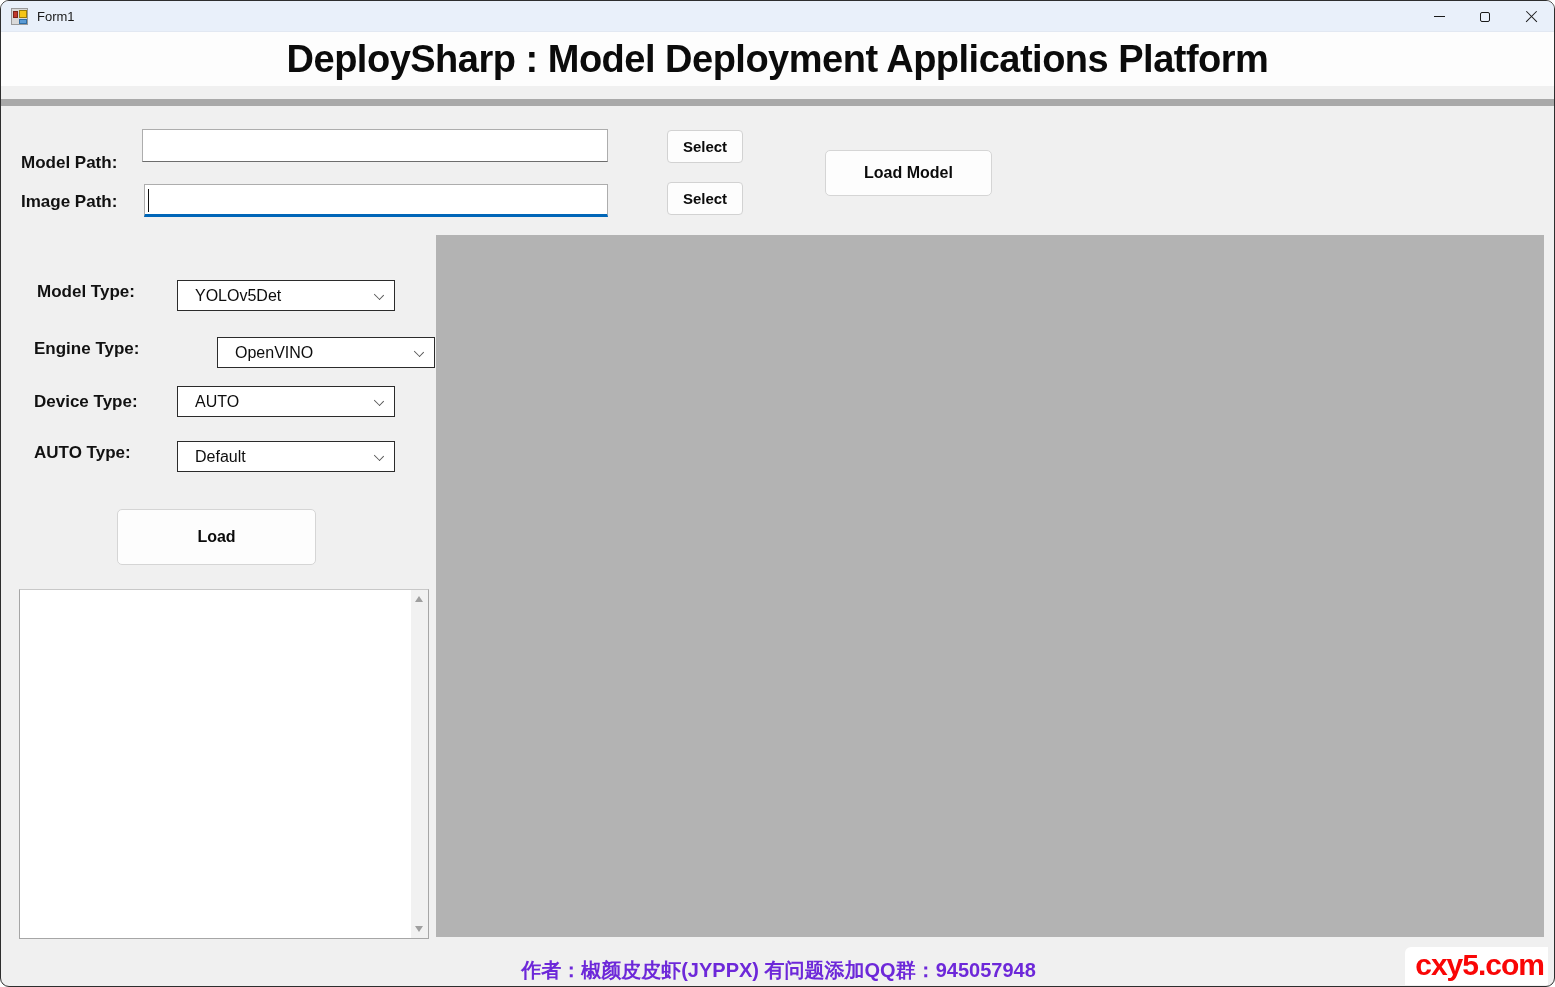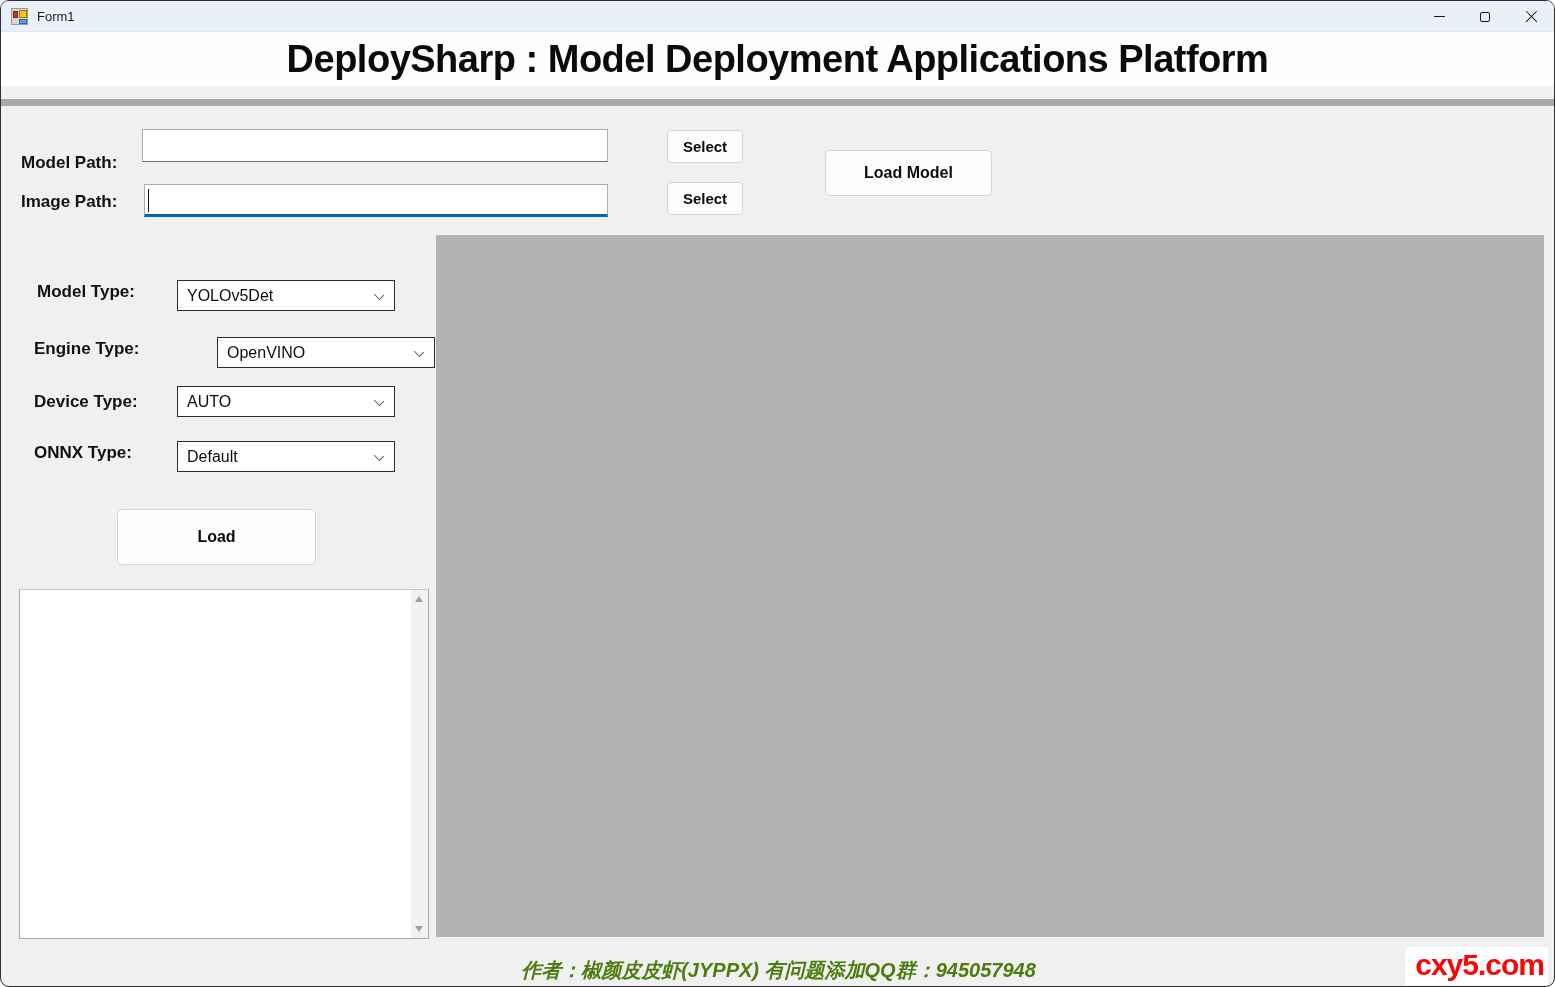--- a/index.html
+++ b/index.html
@@ -56,21 +56,21 @@
     font-size:15px; font-weight:bold; color:#0b0b0b;
     display:flex; align-items:center; justify-content:center; cursor:default;
     font-family:"Liberation Sans", sans-serif;
   }
   .btn-big { border-radius:5px; font-size:16px; border-color:#d5d5d5; }
 
   
   .combo {
     position:absolute; width:218px; height:31px; background:#ffffff;
     border:1px solid #2b2b2b; display:flex; align-items:center;
-    padding-left:9px; font-size:16px; color:#0d0d0d;
+    padding-left:17px; font-size:16px; color:#0d0d0d;
   }
   .combo .chev {
     position:absolute; right:11px; top:10px; width:8px; height:8px;
     border-right:1.4px solid #555; border-bottom:1.4px solid #555;
     transform:rotate(45deg) scale(1,0.8);
   }
 
   
   .listbox {
     position:absolute; left:18px; top:588px; width:410px; height:350px;
@@ -86,21 +86,21 @@
 
   
   .canvas-area {
     position:absolute; left:435px; top:234px; width:1108px; height:702px;
     background:#b3b3b3;
   }
 
   
   .footer-credit {
     position:absolute; left:0; top:956px; width:1555px; text-align:center;
-    font-size:20px; font-weight:bold; color:#4d7c0f;font-style:italic;
+    font-size:20px; font-weight:bold; color:#6d28d9;
   }
   .watermark {
     position:absolute; right:6px; bottom:1px; background:#ffffff;
     padding:1px 4px 3px 10px; border-radius:6px 0 0 0;
     font-size:30px; font-weight:bold; color:#f90606; letter-spacing:-1px;margin-left:48px;
   }
 </style>
 </head>
 <body>
 
@@ -157,21 +157,21 @@
     <span>OpenVINO</span>
     <span class="chev"></span>
   </div>
 
   <span class="lbl" style="left:33px; top:391px;">Device Type:</span>
   <div class="combo" style="left:176px; top:385px;">
     <span>AUTO</span>
     <span class="chev"></span>
   </div>
 
-  <span class="lbl" style="left:33px; top:442px;">ONNX Type:</span>
+  <span class="lbl" style="left:33px; top:442px;">AUTO Type:</span>
   <div class="combo" style="left:176px; top:440px;">
     <span>Default</span>
     <span class="chev"></span>
   </div>
 
   <button class="btn btn-big" style="left:116px; top:508px; width:199px; height:56px;">Load</button>
 
   <div class="listbox">
     <div class="scrollbar">
       <span class="sb-arrow sb-up"></span>

